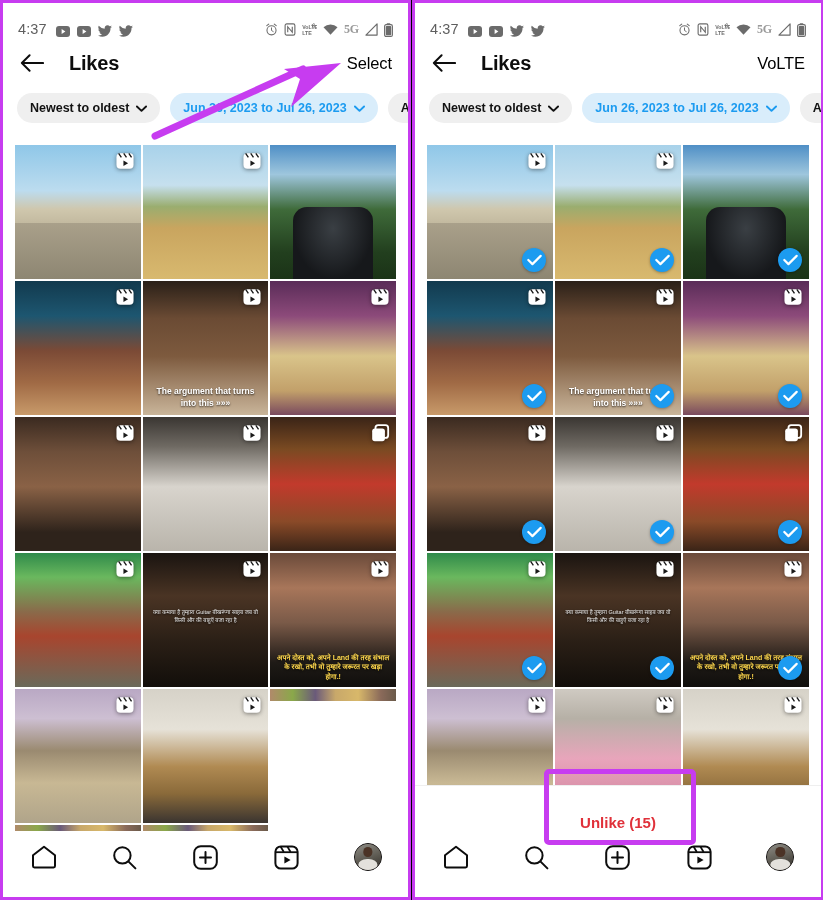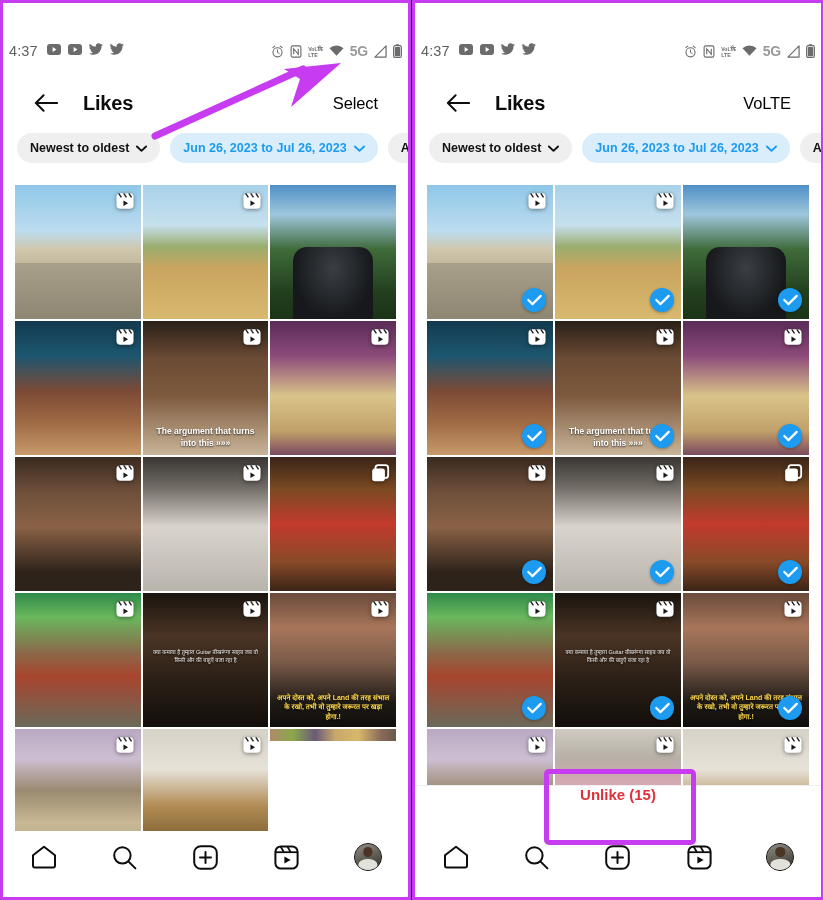--- a/index.html
+++ b/index.html
@@ -13,36 +13,36 @@
     width:411px; height:900px;
     border:3px solid #c73cf0;
     background:#fff;
     overflow:hidden;
     flex:0 0 auto;
   }
   .panel.right { width:412px; margin-left:1px; }
 
   
   .statusbar {
-    height:34px; display:flex; align-items:flex-start;
-    padding:0 6px; color:#6b6b6b;
-    font-size:14px; font-weight:500;margin-top:40px;
+    height:34px; display:flex; align-items:flex-end;
+    padding:0 15px; color:#6b6b6b;
+    font-size:14px; font-weight:500;
   }
   .sb-time { font-size:14.5px; color:#5e5e5e; letter-spacing:.1px; }
   .sb-left-icons { display:flex; align-items:center; gap:7px; margin-left:9px; }
   .sb-spacer { flex:1; }
   .sb-right-icons { display:flex; align-items:center; gap:6px; }
   .sb-ico { display:inline-flex; align-items:center; justify-content:center; color:#6b6b6b; }
   .sb-ico svg { display:block; }
-  .sb-5g { font-size:14px; font-weight:700; color:#9a9a9a; letter-spacing:-.2px; }
+  .sb-5g { font-size:12px; font-weight:700; color:#9a9a9a; letter-spacing:-.2px;font-family:Liberation Serif, serif; }
 
   
   .appbar {
     height:52px; display:flex; align-items:center;
-    padding:0 28px; background:#fff;
+    padding:0 14px; background:#fff;
   }
   .back-btn { width:30px; height:30px; display:flex; align-items:center; justify-content:center; cursor:pointer; }
   .appbar-title {
     font-size:20px; font-weight:700; color:#0d0d0d;
     margin-left:22px; letter-spacing:-.2px;
   }
   .appbar-spacer { flex:1; }
   .appbar-action {
     font-size:16.5px; color:#000000; font-weight:400; cursor:pointer;
     letter-spacing:-.1px; padding-right:2px;
@@ -98,21 +98,21 @@
     text-align:center; font-size:8.5px; font-weight:700;
     color:#fff; text-shadow:0 1px 2px rgba(0,0,0,.8); line-height:1.35;
     padding:0 6px; pointer-events:none;
   }
   .tile-cap.hindi { font-size:7px; color:#ffd84d; }
   .tile-cap.small { font-size:5.5px; color:#e9e9e9; font-weight:400; }
 
   
   .unlike-wrap {
     position:absolute; left:0; right:0; bottom:66px;
-    height:46px; background:#fff; display:flex; align-items:flex-start; justify-content:center;
+    height:46px; background:#fff; display:flex; align-items:flex-end; justify-content:center;
     border-top:1px solid #efefef;
   }
   .unlike-btn {
     font-size:15px; font-weight:700; color:#e0313a; cursor:pointer;
   }
   .unlike-box {
     position:absolute; left:129px; top:766px; width:152px; height:76px;
     border:5px solid #c73cf0; border-radius:5px; pointer-events:none; z-index:6;
   }
 

